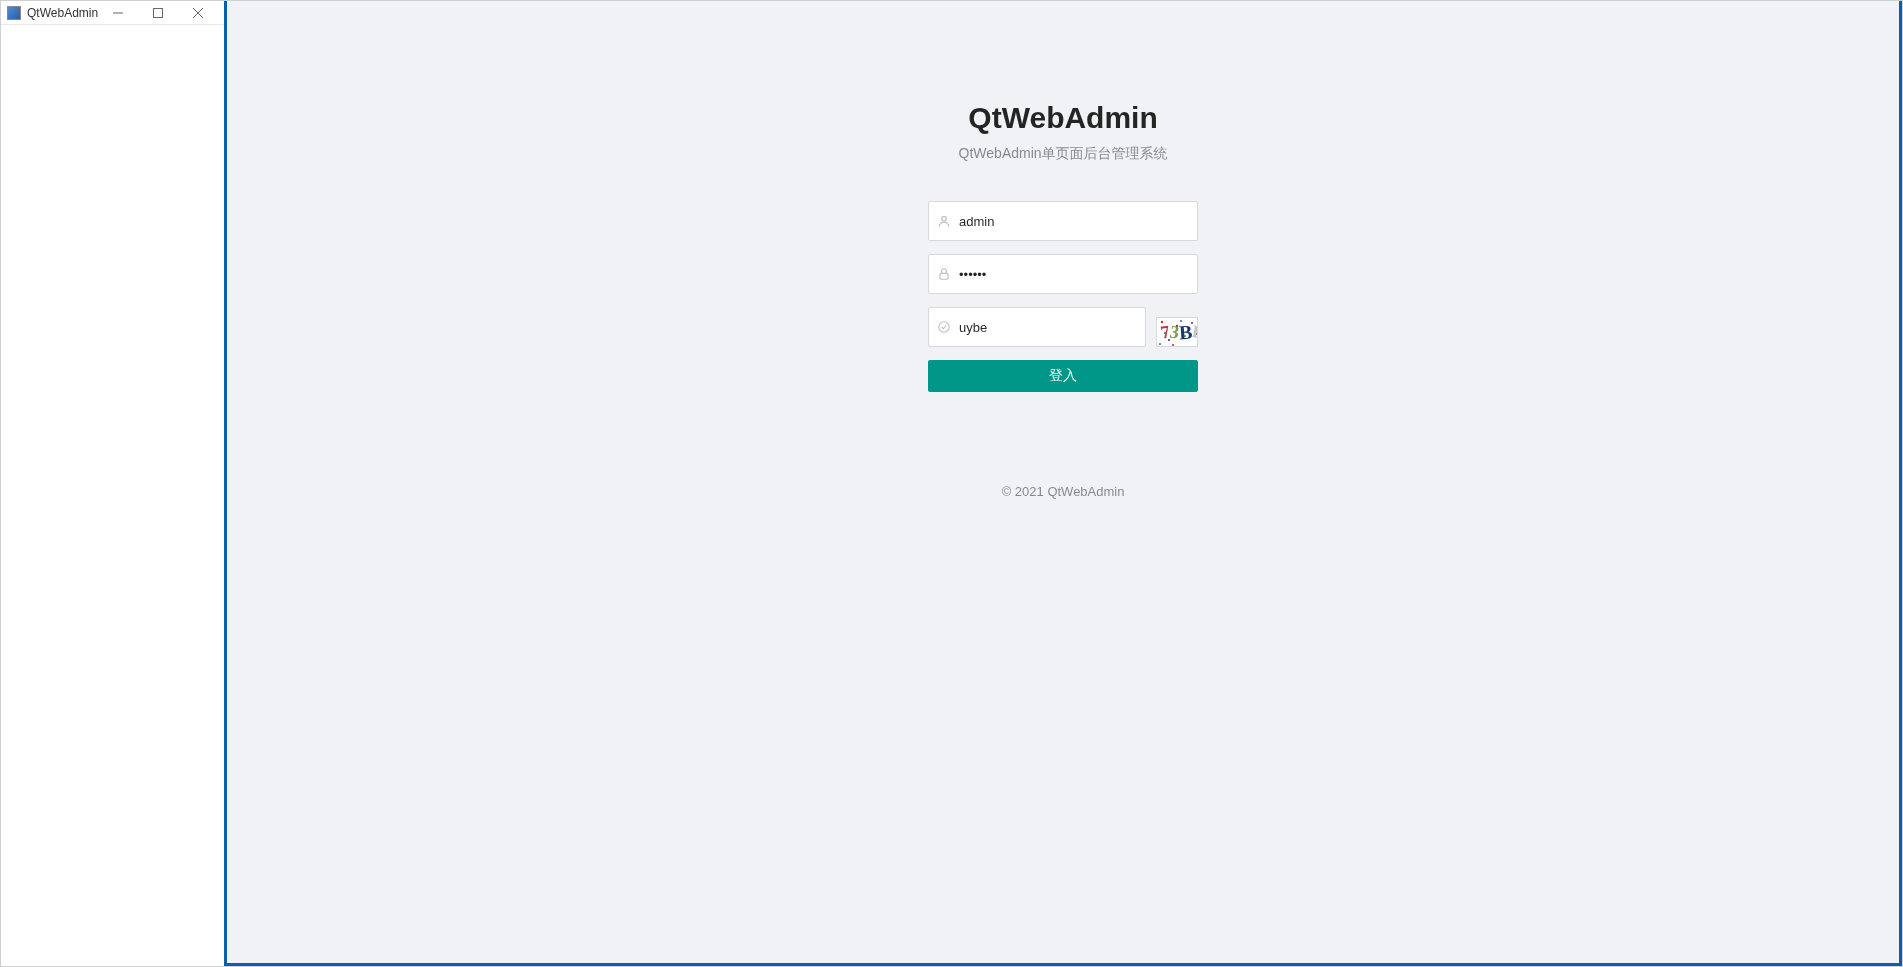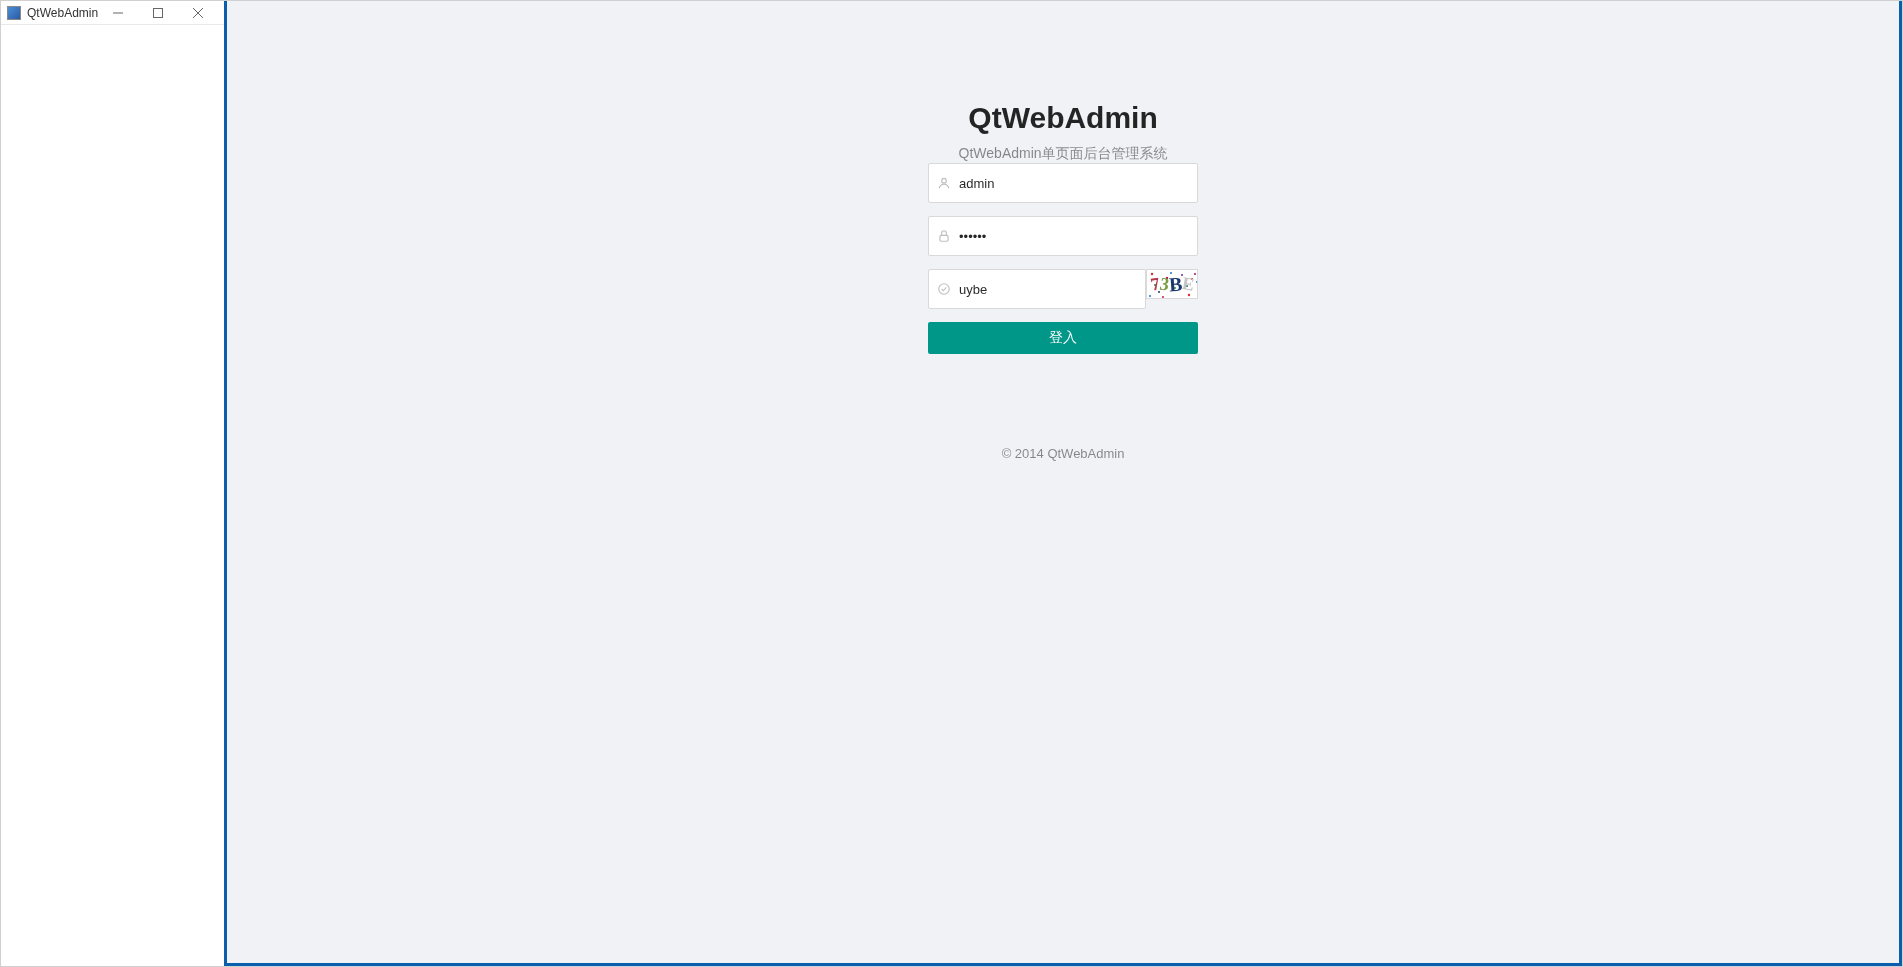--- a/index.html
+++ b/index.html
@@ -78,20 +78,21 @@
     }
     .app-title {
       font-size: 30px;
       font-weight: 600;
       color: rgba(0,0,0,0.85);
       margin-bottom: 10px;
     }
     .app-subtitle {
       font-size: 14px;
       color: rgba(0,0,0,0.45);
+      margin-bottom: 38px;
     }
     .login-form {
       width: 270px;
       display: flex;
       flex-direction: column;
       gap: 13px;
     }
     .input-wrapper {
       position: relative;
       display: flex;
@@ -116,20 +117,22 @@
       flex: 1;
       border: none;
       outline: none;
       font-size: 13px;
       color: rgba(0,0,0,0.85);
       padding-right: 10px;
       background: transparent;
     }
     .captcha-row {
       display: flex;
+      gap: 10px;
+      align-items: flex-end;
     }
     .captcha-row .input-wrapper {
       flex: 1;
     }
     .captcha-image {
       width: 102px;
       height: 30px;
       border: 1px solid #d9d9d9;
       background: #fff;
       position: relative;
@@ -276,16 +279,16 @@
               <span class="captcha-char">3</span>
               <span class="captcha-char">B</span>
               <span class="captcha-char">E</span>
             </div>
           </div>
         </div>
 
         <button class="login-btn">登入</button>
       </div>
 
-      <div class="footer">© 2014   QtWebAdmin</div>
+      <div class="footer">© 2021   QtWebAdmin</div>
     </div>
   </div>
 </div>
 
 </body></html>

